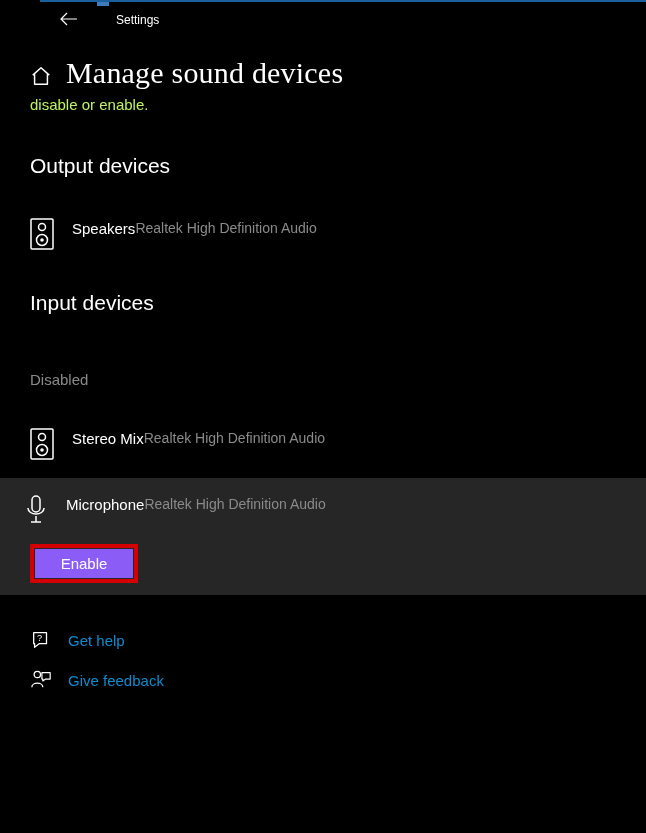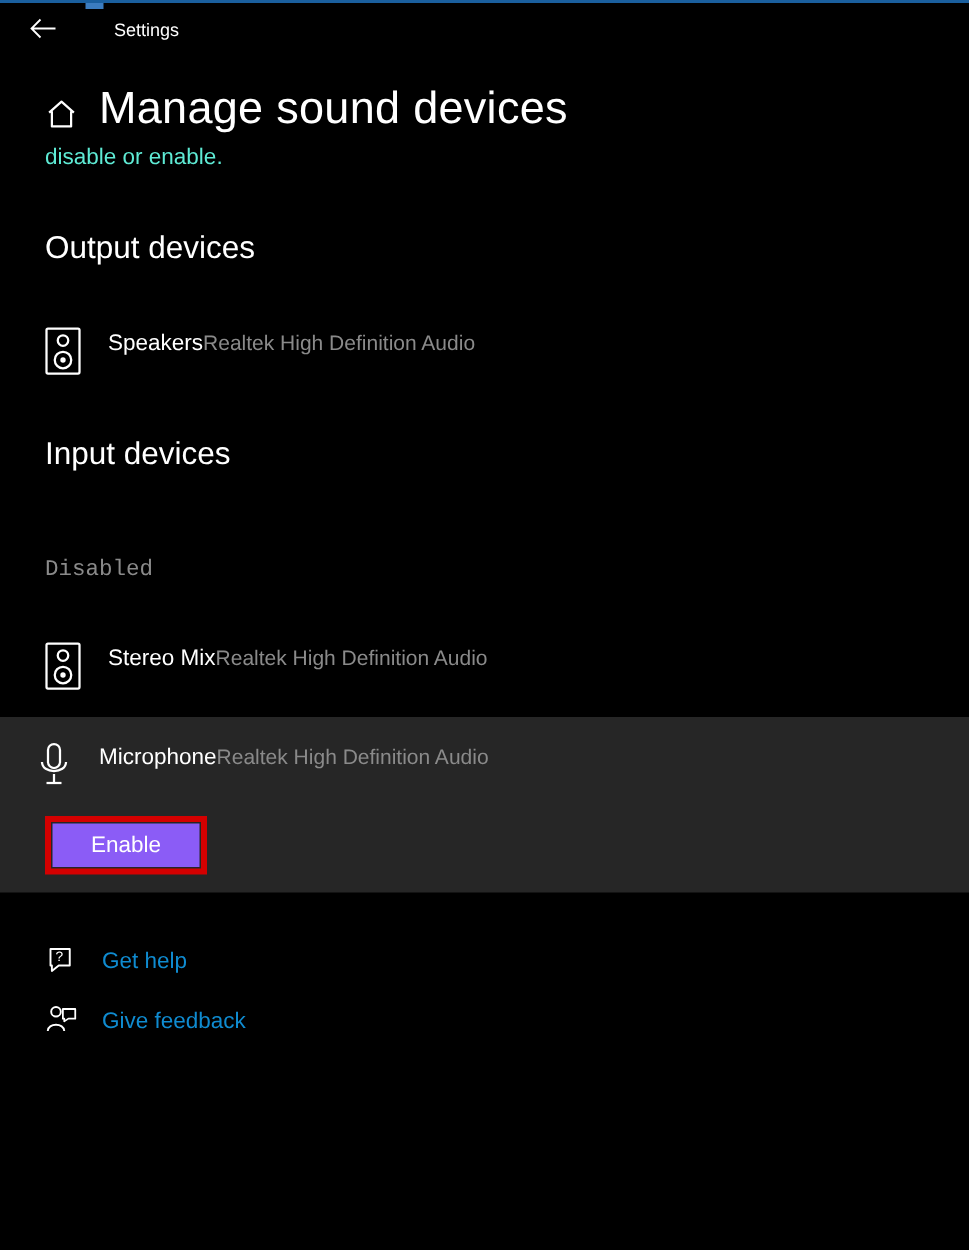--- a/index.html
+++ b/index.html
@@ -16,20 +16,21 @@
       overflow: hidden;
       position: relative;
     }
     .titlebar {
       display: flex;
       align-items: center;
       height: 38px;
       padding-left: 20px;
       border-top: 2px solid #1a5f9e;
       position: relative;
+      margin-left: 40px;
     }
     .titlebar-blip {
       position: absolute;
       top: 0;
       left: 57px;
       width: 12px;
       height: 4px;
       background: #3b7cbf;
     }
     .back-arrow {
@@ -53,39 +54,39 @@
       width: 22px;
       height: 22px;
       margin-right: 14px;
       margin-top: 6px;
     }
     .page-title {
       font-size: 30px;
       font-weight: 400;
       color: #ffffff;
       letter-spacing: 0.2px;
+      font-family: Liberation Serif, serif;
     }
     .truncated-text {
-      color: #5eead4;
+      color: #bef264;
       font-size: 15px;
       padding: 6px 30px 0 30px;
     }
     .section-heading {
       font-size: 21px;
       font-weight: 400;
       color: #ffffff;
       padding: 0 30px;
       margin-top: 41px;
     }
     .section-subheading {
       font-size: 15px;
       color: #8a8a8a;
       padding: 0 30px;
       margin-top: 56px;
-      font-family: Liberation Mono, monospace;
     }
     .device-row {
       display: flex;
       align-items: flex-start;
       padding: 0 30px;
       margin-top: 40px;
     }
     .device-row.tight {
     }
     .device-icon {

